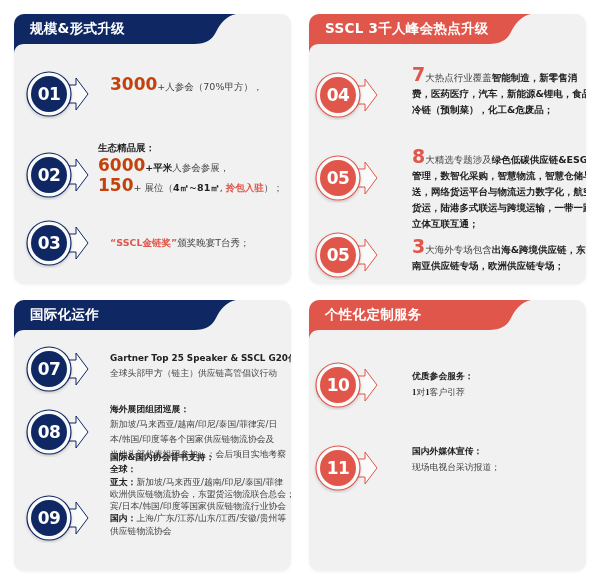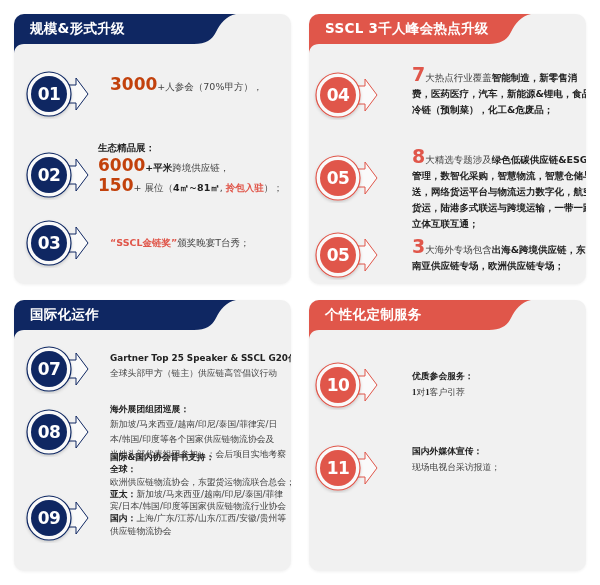--- a/index.html
+++ b/index.html
@@ -79,21 +79,21 @@
     <div class="badge" style="left:10px; top:0;">
       <svg width="72" height="50">
         <path d="M44 16 H52 L52 9 L64 25 L52 41 L52 34 H44" fill="#fafafa" stroke="#0f2762" stroke-width="1"></path>
         <circle cx="25" cy="25" r="22" fill="#fafafa" stroke="#0f2762" stroke-width="1.2" filter="url(#sh)"></circle>
         <circle cx="25" cy="25" r="18" fill="#0f2762"></circle>
       </svg>
       <span class="badge-num" style="left:10px;">02</span>
     </div>
     <div class="text" style="left:84px; top:-10px;">
       <div class="line b">生态精品展：</div>
-      <div class="line"><span class="big">6000</span><span class="b">+平米</span><span>跨境供应链，</span></div>
+      <div class="line"><span class="big">6000</span><span class="b">+平米</span><span>人参会参展，</span></div>
       <div class="line"><span class="big">150</span><span>+ 展位（</span><span class="b">4㎡~81㎡</span><span>, </span><span class="red b" style="color:#e0564a">拎包入驻</span><span>）；</span></div>
     </div>
   </div>
 
   <div class="item" style="top:204px;">
     <div class="badge" style="left:10px; top:0;">
       <svg width="72" height="50">
         <path d="M44 16 H52 L52 9 L64 25 L52 41 L52 34 H44" fill="#fafafa" stroke="#0f2762" stroke-width="1"></path>
         <circle cx="25" cy="25" r="22" fill="#fafafa" stroke="#0f2762" stroke-width="1.2" filter="url(#sh)"></circle>
         <circle cx="25" cy="25" r="18" fill="#0f2762"></circle>
@@ -209,22 +209,22 @@
       <svg width="72" height="50">
         <path d="M44 16 H52 L52 9 L64 25 L52 41 L52 34 H44" fill="#fafafa" stroke="#0f2762" stroke-width="1"></path>
         <circle cx="25" cy="25" r="22" fill="#fafafa" stroke="#0f2762" stroke-width="1.2" filter="url(#sh)"></circle>
         <circle cx="25" cy="25" r="18" fill="#0f2762"></circle>
       </svg>
       <span class="badge-num" style="left:10px;">09</span>
     </div>
     <div class="text" style="left:96px; top:-42px; font-size:8.8px; line-height:12.3px;">
       <div class="line b">国际&amp;国内协会背书支持：</div>
       <div class="line b">全球：</div>
+      <div class="line"><span class="b">亚太：</span><span>新加坡/马来西亚/越南/印尼/泰国/菲律</span></div>
       <div class="line">欧洲供应链物流协会，东盟货运物流联合总会；</div>
-      <div class="line"><span class="b">亚太：</span><span>新加坡/马来西亚/越南/印尼/泰国/菲律</span></div>
       <div class="line">宾/日本/韩国/印度等国家供应链物流行业协会</div>
       <div class="line"><span class="b">国内：</span><span>上海/广东/江苏/山东/江西/安徽/贵州等</span></div>
       <div class="line">供应链物流协会</div>
     </div>
   </div>
 </div>
 
 <div class="card" style="left:309px; top:300px; width:277px; height:271px;">
   <div class="card-header">
     <svg width="277" height="40">

